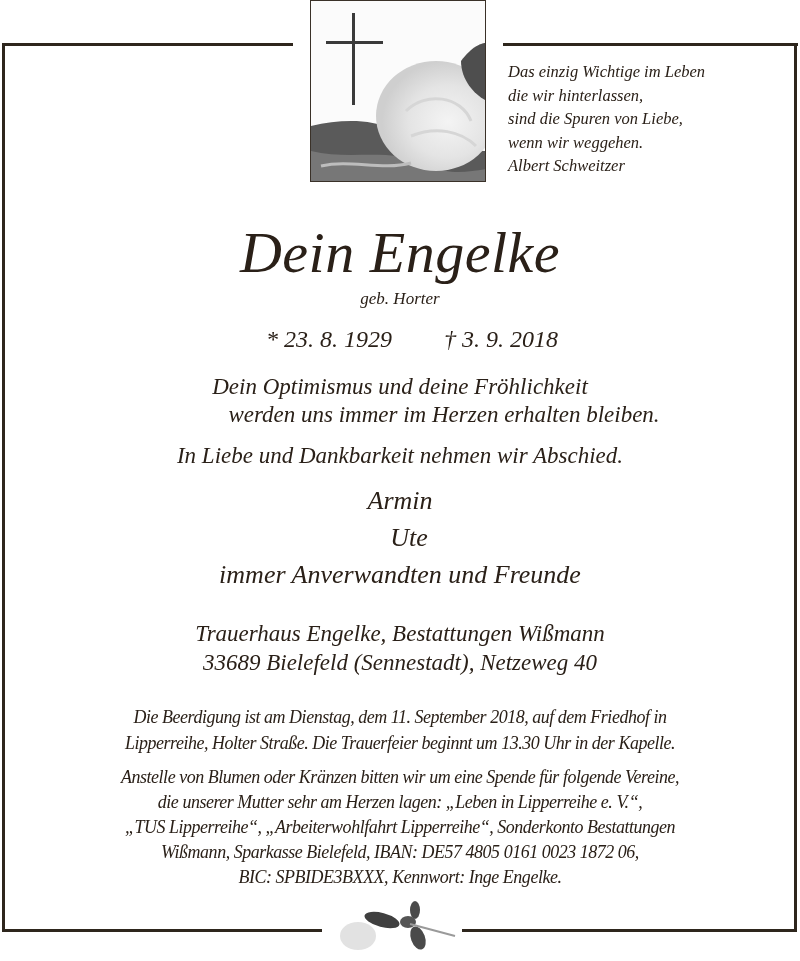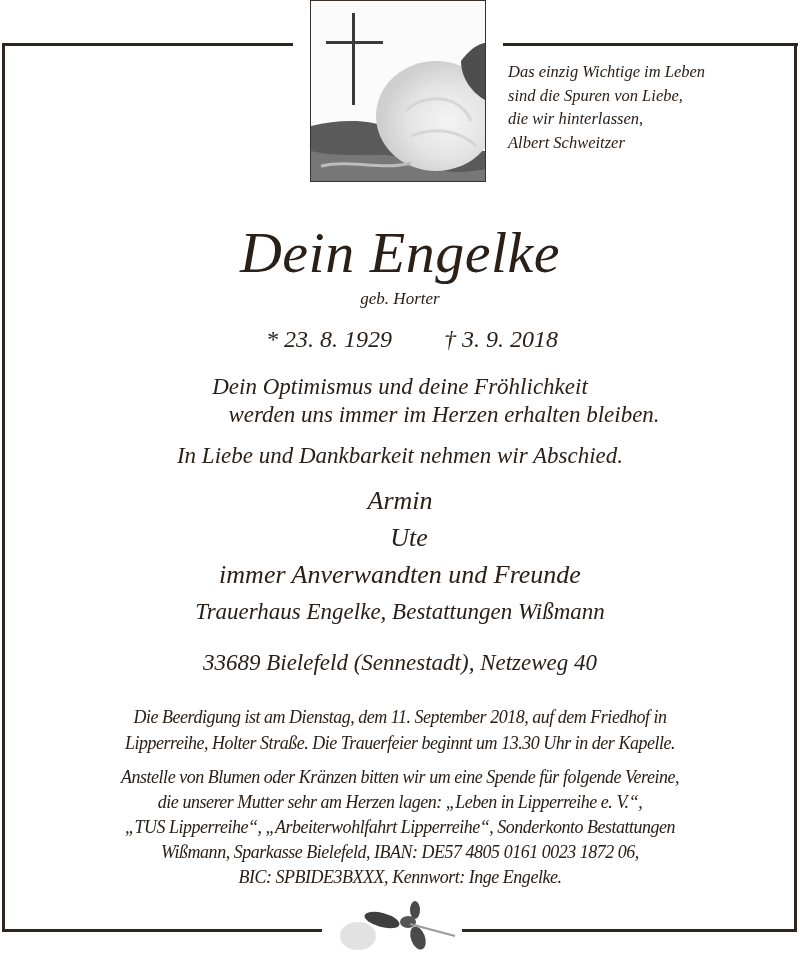--- a/index.html
+++ b/index.html
@@ -49,40 +49,41 @@
     <path d="M95 110 C115 90 150 95 160 120" stroke="#d6d6d6" stroke-width="3" fill="none"></path>
     <path d="M100 135 C125 125 150 130 165 145" stroke="#d6d6d6" stroke-width="3" fill="none"></path>
     <path d="M10 165 C40 158 70 170 100 162" stroke="#bdbdbd" stroke-width="3" fill="none"></path>
     <rect x="41" y="12" width="3" height="92" fill="#3a3a3a"></rect>
     <rect x="15" y="40" width="57" height="3" fill="#3a3a3a"></rect>
   </svg>
 </div>
 
 <div class="quote">
   <div>Das einzig Wichtige im Leben</div>
+  <div>die wir hinterlassen,</div>
   <div>sind die Spuren von Liebe,</div>
-  <div>die wir hinterlassen,</div>
+  <div>wenn wir weggehen.</div>
   <div>Albert Schweitzer</div>
 </div>
 
 <div class="c name">Dein Engelke</div>
 <div class="c birth">geb. Horter</div>
 <div class="c dates">
   <span>* 23. 8. 1929</span><span class="gap"></span><span>† 3. 9. 2018</span>
 </div>
 
 <div class="c msg" style="top:372px;text-align:center;">Dein Optimismus und deine Fröhlichkeit</div>
 <div class="c msg" style="top:400px;padding-left:44px;">werden uns immer im Herzen erhalten bleiben.</div>
 <div class="c msg" style="top:441px;">In Liebe und Dankbarkeit nehmen wir Abschied.</div>
 
 <div class="c fam" style="top:484px;">Armin</div>
 <div class="c fam" style="top:521px;padding-left:9px;">Ute</div>
 <div class="c fam" style="top:558px;">immer Anverwandten und Freunde</div>
 
-<div class="c addr" style="top:597px;">Trauerhaus Engelke, Bestattungen Wißmann</div>
+<div class="c addr" style="top:619px;">Trauerhaus Engelke, Bestattungen Wißmann</div>
 <div class="c addr" style="top:648px;">33689 Bielefeld (Sennestadt), Netzeweg 40</div>
 
 <div class="c info" style="top:704px;">Die Beerdigung ist am Dienstag, dem 11. September 2018, auf dem Friedhof in</div>
 <div class="c info" style="top:730px;">Lipperreihe, Holter Straße. Die Trauerfeier beginnt um 13.30 Uhr in der Kapelle.</div>
 
 <div class="c info" style="top:764px;">Anstelle von Blumen oder Kränzen bitten wir um eine Spende für folgende Vereine,</div>
 <div class="c info" style="top:789px;">die unserer Mutter sehr am Herzen lagen: „Leben in Lipperreihe e. V.“,</div>
 <div class="c info" style="top:814px;">„TUS Lipperreihe“, „Arbeiterwohlfahrt Lipperreihe“, Sonderkonto Bestattungen</div>
 <div class="c info" style="top:839px;">Wißmann, Sparkasse Bielefeld, IBAN: DE57 4805 0161 0023 1872 06,</div>
 <div class="c info" style="top:864px;">BIC: SPBIDE3BXXX, Kennwort: Inge Engelke.</div>

